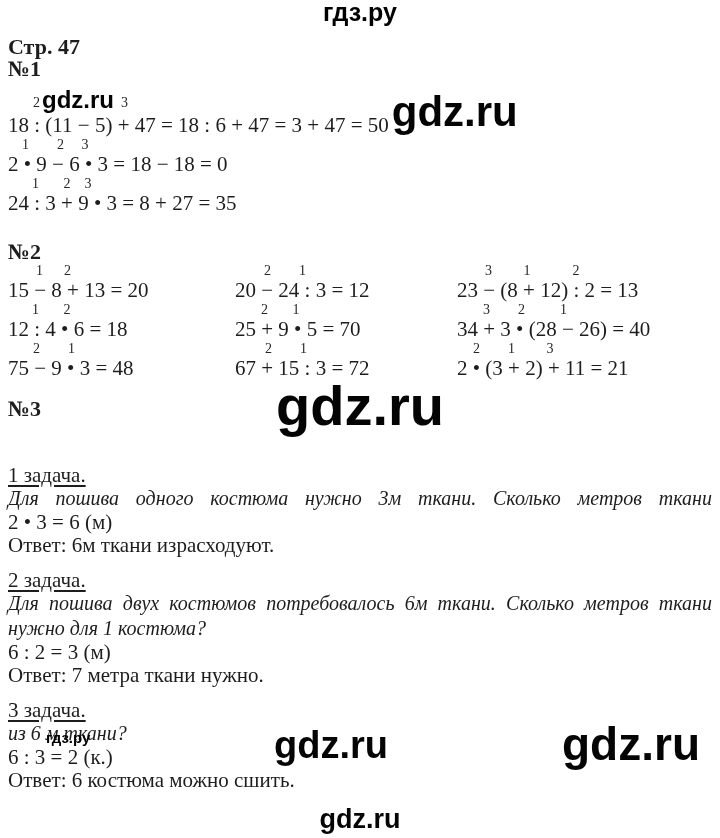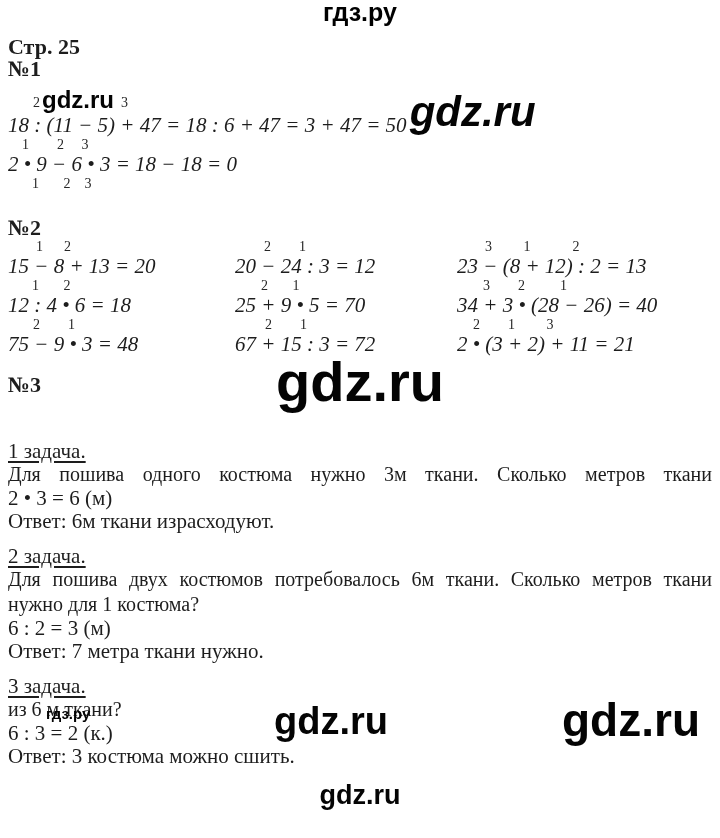--- a/index.html
+++ b/index.html
@@ -8,21 +8,21 @@
         font-family:"Liberation Serif",serif;color:#1d1d1d;}
 
   .site-header{font-family:"Liberation Sans",sans-serif;font-weight:700;
                font-size:25px;line-height:25px;text-align:center;color:#000;}
 
   .page-label{font-weight:700;font-size:22px;line-height:22px;margin-top:11px;}
   .task-label{font-weight:700;font-size:22px;line-height:22px;}
 
   .sup-row{white-space:pre;font-size:14px;line-height:15px;height:15px;color:#262626;}
   .sup-row.tall{height:18px;line-height:18px;margin-top:14px;}
-  .formula{font-size:21px;line-height:24px;white-space:pre;font-style:italic;}
+  .formula{font-size:21px;line-height:24px;white-space:pre;}
 
   .p14{padding-left:14px}.p16{padding-left:16px}.p24{padding-left:24px}
   .p25{padding-left:25px}.p26{padding-left:26px}.p28{padding-left:28px}
   .p29{padding-left:29px}.p30{padding-left:30px}
 
   .wm{font-family:"Liberation Sans",sans-serif;font-weight:700;color:#040404;}
   .wm24{font-size:24px;line-height:0;margin-left:2px;vertical-align:-1px;}
   .wm24 + .sup-sp{margin-left:7px;}
   .wm42{font-size:42px;line-height:0;vertical-align:6px;margin-left:3px;}
 
@@ -33,55 +33,56 @@
   .col3{flex:1;}
 
   .n3band{position:relative;height:46px;margin-top:8px;padding-top:10px;}
   .wm56{position:absolute;left:50%;top:-10px;transform:translateX(-50%);
         font-size:56px;line-height:1;}
 
   .problem{position:relative;}
   .problem-title{font-size:21px;line-height:22px;margin-top:20px;
                  text-decoration:underline;text-underline-offset:3px;}
   .mt12{margin-top:12px;}
-  .pline{font-size:20px;line-height:25px;}
+  .pline{font-style:italic;font-size:20px;line-height:25px;}
   .pline1{text-align:justify;text-align-last:justify;}
   .pline2{white-space:pre-wrap;}
   .solution{font-size:21px;line-height:23px;white-space:pre;}
   .answer{font-size:21px;line-height:23px;}
 
   .wm-small-cyr{position:absolute;left:38px;top:31px;font-size:15px;line-height:1;}
   .wm-big-1{position:absolute;left:266px;top:27px;font-size:38px;line-height:1;}
   .wm-big-2{position:absolute;left:554px;top:22px;font-size:46px;line-height:1;}
 
   .bottom-wm{text-align:center;margin-top:12px;font-size:27px;line-height:30px;}
 </style>
 </head>
 <body>
 
 <div class="page">
 
   <div class="site-header">гдз.ру</div>
 
-  <div class="page-label">Стр. 25</div>
+  <div class="page-label">Стр. 47</div>
 
   <div class="task-label">№1</div>
 
   <div class="eq">
     <div class="sup-row tall"><span class="p25">2</span><span class="wm wm24">gdz.ru</span><span class="sup-sp">3</span></div>
     <div class="formula"><span>18 : (11 − 5) + 47 = 18 : 6 + 47 = 3 + 47 = 50</span><span class="wm wm42">gdz.ru</span></div>
   </div>
 
   <div class="eq">
     <div class="sup-row p14">1        2     3</div>
     <div class="formula">2 • 9 − 6 • 3 = 18 − 18 = 0</div>
   </div>
 
   <div class="eq">
     <div class="sup-row p24">1       2    3</div>
+    <div class="formula">24 : 3 + 9 • 3 = 8 + 27 = 35</div>
   </div>
 
   <div class="task-label n2-label">№2</div>
 
   <div class="grid">
 
     <div class="col1">
       <div class="eq">
         <div class="sup-row p28">1      2</div>
         <div class="formula">15 − 8 + 13 = 20</div>
@@ -145,21 +146,21 @@
     <div class="pline pline1">Для пошива двух костюмов потребовалось 6м ткани. Сколько метров ткани</div>
     <div class="pline pline2">нужно для 1 костюма?</div>
     <div class="solution">6 : 2 = 3 (м)</div>
     <div class="answer">Ответ: 7 метра ткани нужно.</div>
   </div>
 
   <div class="problem">
     <div class="problem-title mt12">3 задача.</div>
     <div class="pline pline2">из 6 м ткани?</div>
     <div class="solution">6 : 3 = 2 (к.)</div>
-    <div class="answer">Ответ: 3 костюма можно сшить.</div>
+    <div class="answer">Ответ: 6 костюма можно сшить.</div>
     <span class="wm wm-small-cyr">гдз.ру</span>
     <span class="wm wm-big-1">gdz.ru</span>
     <span class="wm wm-big-2">gdz.ru</span>
   </div>
 
   <div class="wm bottom-wm">gdz.ru</div>
 
 </div>
 
 </body></html>

